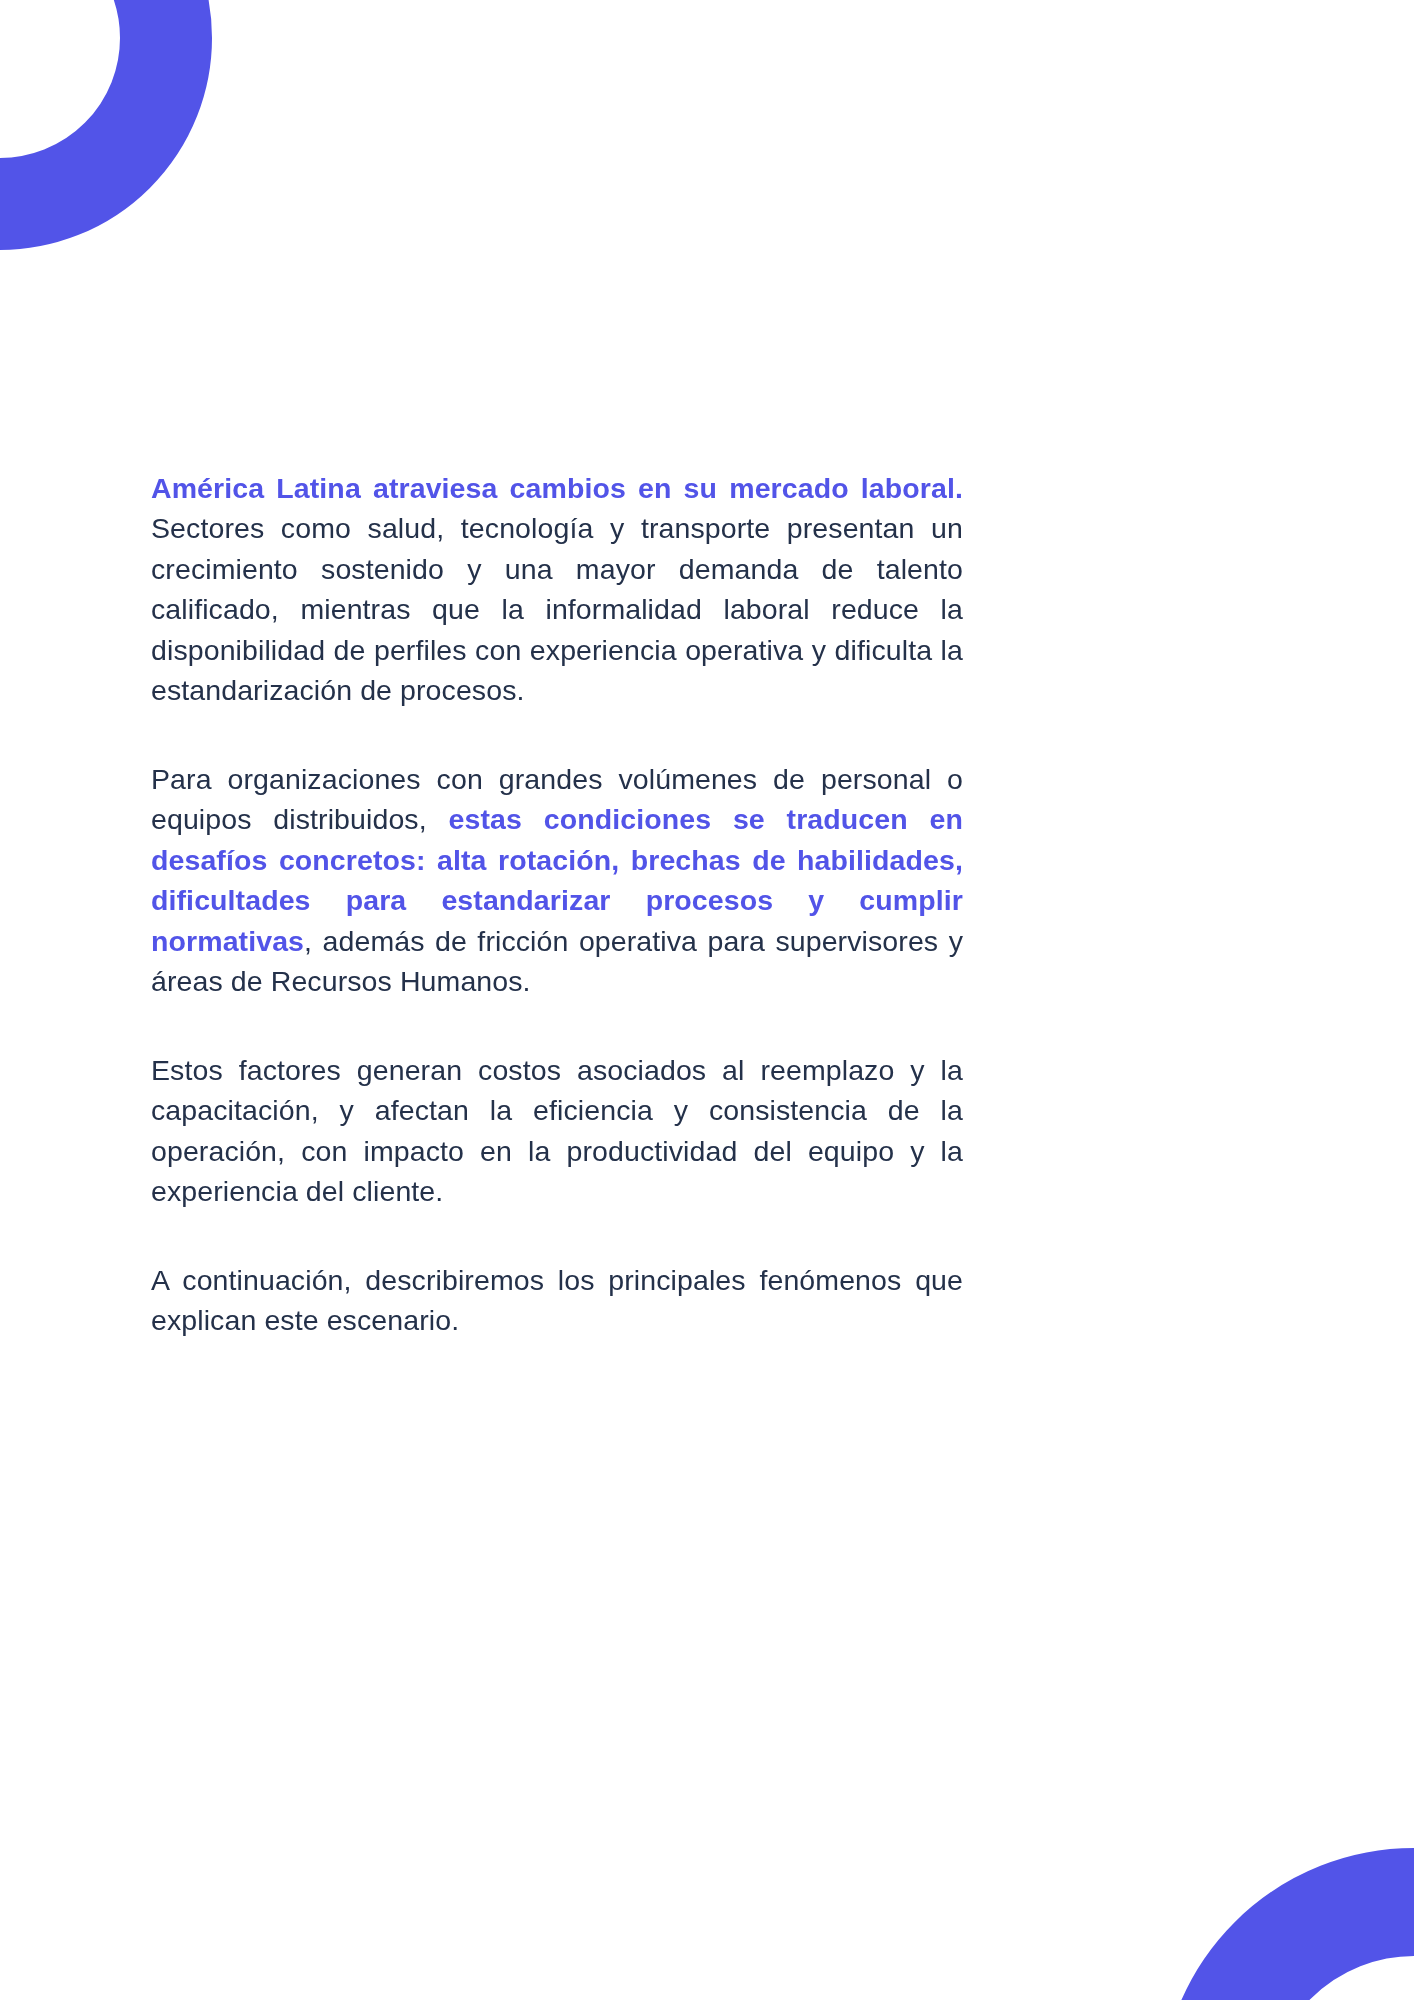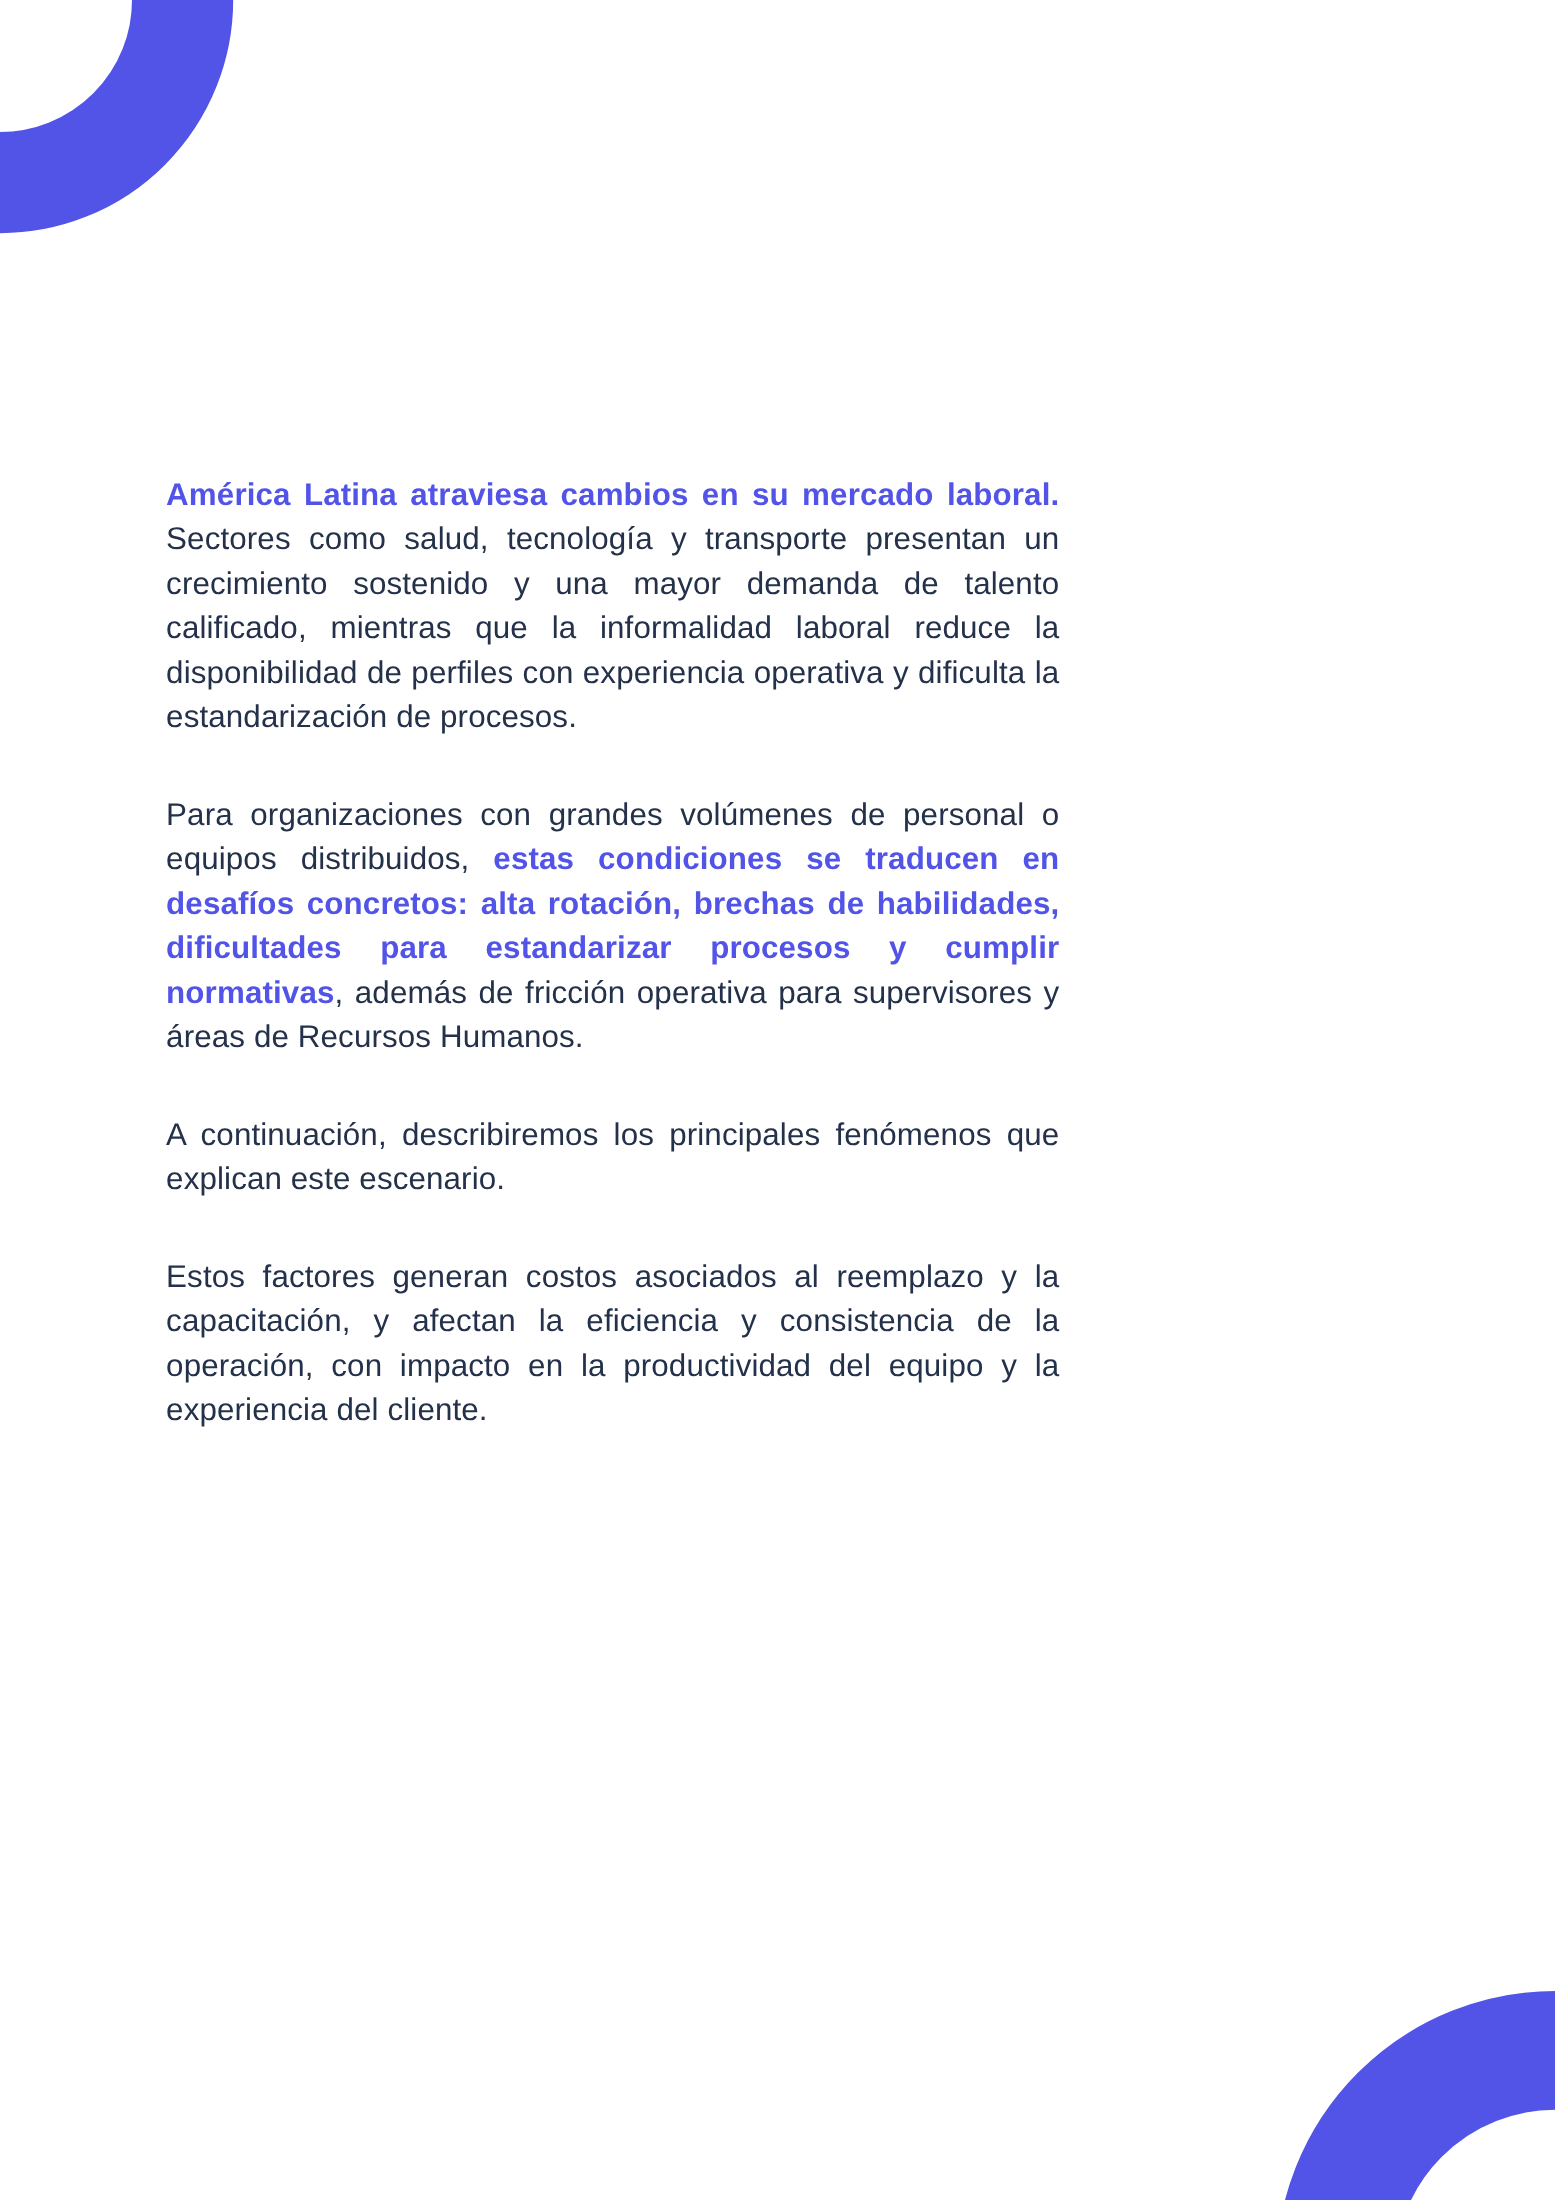--- a/index.html
+++ b/index.html
@@ -36,20 +36,21 @@
     top: 1810px;
     width: 508px;
     height: 508px;
     border: 108px solid #5254E8;
   }
 
   
   .page {
     position: absolute;
     inset: 0;
+    margin-top: 38px;
   }
   .content {
     position: absolute;
     left: 151px;
     top: 430px;
     width: 812px;
   }
   .para {
     margin: 0 0 48px 0;
     font-size: 28.5px;
@@ -73,17 +74,17 @@
 
 <div class="page">
 
   <div class="deco-ring ring-top-left"></div>
 
   <div class="deco-ring ring-bottom-right"></div>
 
   <div class="content">
     <p class="para"><span class="hl">América Latina atraviesa cambios en su mercado laboral.</span><span> Sectores como salud, tecnología y transporte presentan un crecimiento sostenido y una mayor demanda de talento calificado, mientras que la informalidad laboral reduce la disponibilidad de perfiles con experiencia operativa y dificulta la estandarización de procesos.</span></p>
     <p class="para"><span>Para organizaciones con grandes volúmenes de personal o equipos distribuidos, </span><span class="hl">estas condiciones se traducen en desafíos concretos: alta rotación, brechas de habilidades, dificultades para estandarizar procesos y cumplir normativas</span><span>, además de fricción operativa para supervisores y áreas de Recursos Humanos.</span></p>
+    <p class="para"><span>Estos factores generan costos asociados al reemplazo y la capacitación, y afectan la eficiencia y consistencia de la operación, con impacto en la productividad del equipo y la experiencia del cliente.</span></p>
     <p class="para"><span>A continuación, describiremos los principales fenómenos que explican este escenario.</span></p>
-    <p class="para"><span>Estos factores generan costos asociados al reemplazo y la capacitación, y afectan la eficiencia y consistencia de la operación, con impacto en la productividad del equipo y la experiencia del cliente.</span></p>
   </div>
 
 </div>
 
 </body></html>

